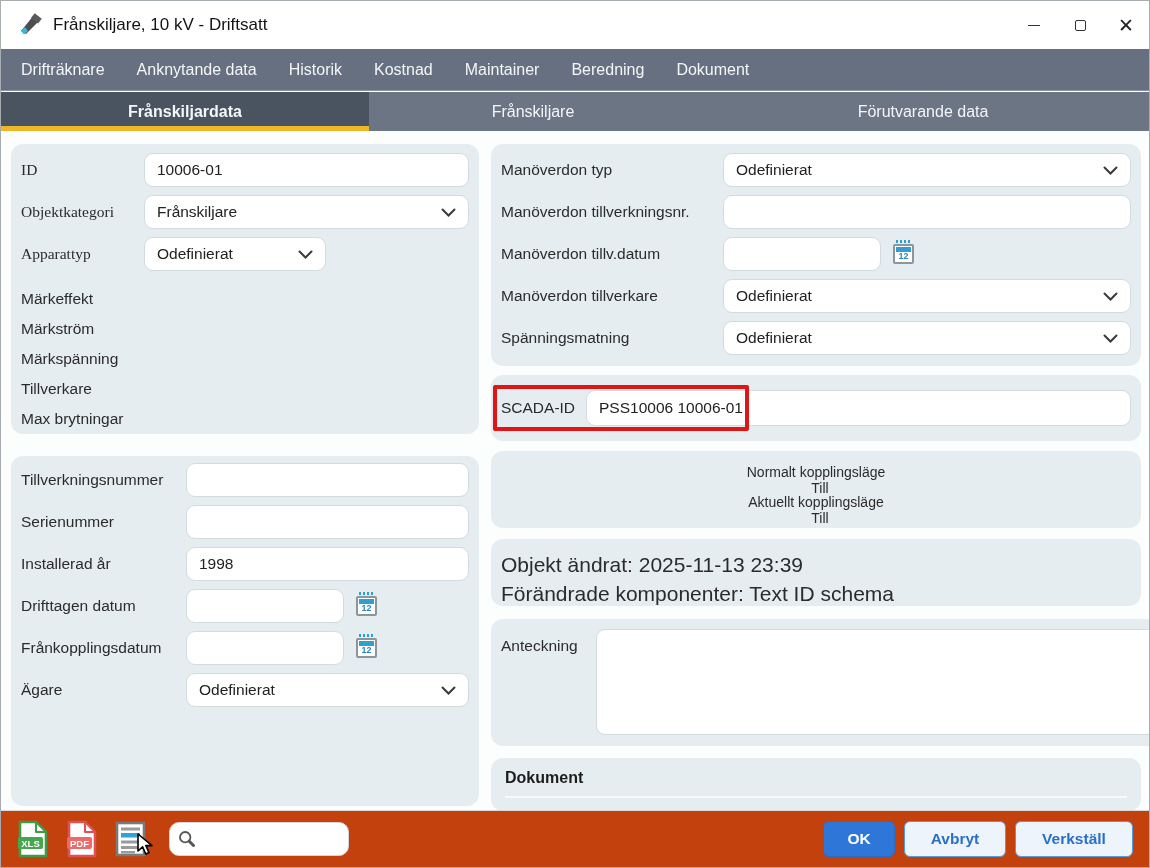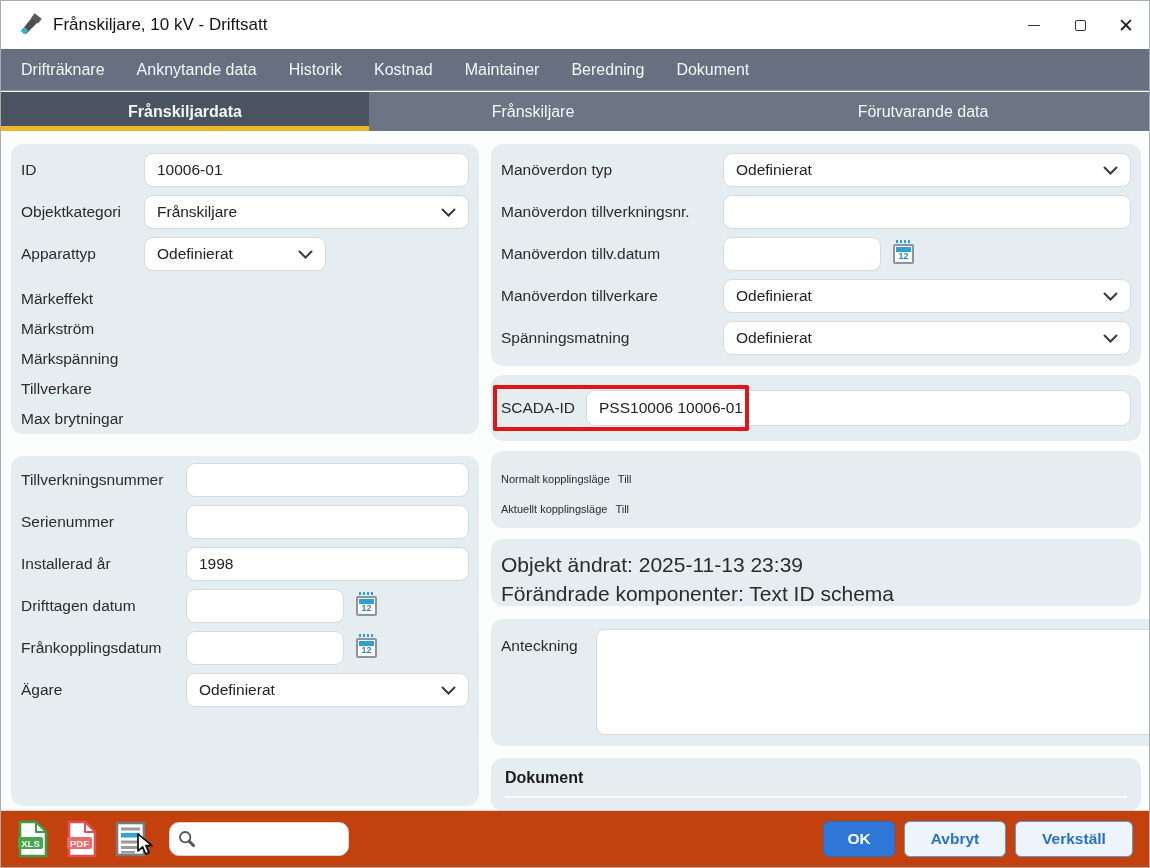--- a/index.html
+++ b/index.html
@@ -36,21 +36,21 @@
   .pA { left:10px; top:13px;  width:468px; height:290px; padding:8px 10px 0 10px; }
   .pB { left:10px; top:325px; width:468px; height:350px; padding:6px 10px 0 10px; }
   .pC { left:490px; top:13px;  width:650px; height:222px; padding:8px 10px 0 10px; }
   .pD { left:490px; top:244px; width:650px; height:66px; display:flex; align-items:center; padding:0 10px; }
   .pE { left:490px; top:320px; width:650px; height:77px; padding:13px 10px 0 10px; }
   .pF { left:490px; top:408px; width:650px; height:67px; padding:11px 10px 0 10px; }
   .pG { left:490px; top:488px; width:772px; height:127px; padding:10px 12px 0 10px; display:flex; }
   .pH { left:490px; top:627px; width:650px; height:53px; padding:11px 14px 0 14px; }
   .frow { display:flex; align-items:center; height:36px; margin-bottom:6px; }
   .frow > label { font-size:15.5px; color:#2b2b2b; white-space:nowrap; }
-  .lblA { flex:0 0 123px; } .lblB { flex:0 0 165px; } .lblC { flex:0 0 222px; }
+  .lblA { flex:0 0 123px;font-family:Liberation Serif, serif; } .lblB { flex:0 0 165px; } .lblC { flex:0 0 222px; }
   .lrow { height:30px; display:flex; align-items:center; font-size:15.5px; color:#2b2b2b; }
   .tinput { height:34px; background:#fff; border:1px solid #d3dbdf; border-radius:9px;
     padding:0 12px; font-size:15.5px; color:#222; font-family:"Liberation Sans",sans-serif; outline:none; }
   .grow { flex:1; min-width:0; }
   .w-date { width:158px; }
   .w-app { width:182px; }
   .select { height:34px; background:#fff; border:1px solid #d3dbdf; border-radius:9px;
     padding:0 12px; font-size:15.5px; color:#222; display:flex; align-items:center; cursor:default; }
   .select .sel-val { flex:1; white-space:nowrap; overflow:hidden; }
   .chev { flex:0 0 auto; margin-left:8px; display:flex; align-items:center; }
@@ -60,21 +60,21 @@
     background:repeating-linear-gradient(90deg,#2e9fd0 0 2px, transparent 2px 4px); }
   .cal-band { position:absolute; top:1px; left:1px; right:1px; height:5px; background:#2e9fd0; }
   .cal-num { position:absolute; bottom:0; left:0; right:0; text-align:center;
     font-size:9px; font-weight:bold; color:#2e86c0; line-height:11px; }
   
   .scada-label { flex:0 0 85px; font-size:15.5px; color:#2b2b2b; }
   .scada-input { height:36px; }
   .red-box { position:absolute; left:2px; top:10px; width:256px; height:46px;
     border:4px solid #e01515; border-radius:2px; pointer-events:none; z-index:5; }
   
-  .kv-line { height:30px; display:flex; align-items:center; font-size:11px; color:#2b2b2b; }
+  .kv-line { height:30px; display:flex; align-items:center; font-size:14px; color:#2b2b2b;flex-direction:column; }
   .kv-line .kv-val { margin-left:8px; }
   .info-line { height:29px; display:flex; align-items:center; font-size:21px; color:#2b2b2b; }
   
   .note-label { flex:0 0 95px; font-size:15.5px; color:#2b2b2b; padding-top:8px; }
   .note-area { flex:1; height:106px; background:#fff; border:1px solid #d3dbdf; border-radius:9px;
     resize:none; font-family:"Liberation Sans",sans-serif; font-size:15px; padding:8px 10px; outline:none; }
   
   .dok-header { font-size:16px; font-weight:bold; color:#1d1d1d; }
   .dok-divider { margin-top:9px; height:2px; background:#f6fafb; border-radius:1px; }
   

